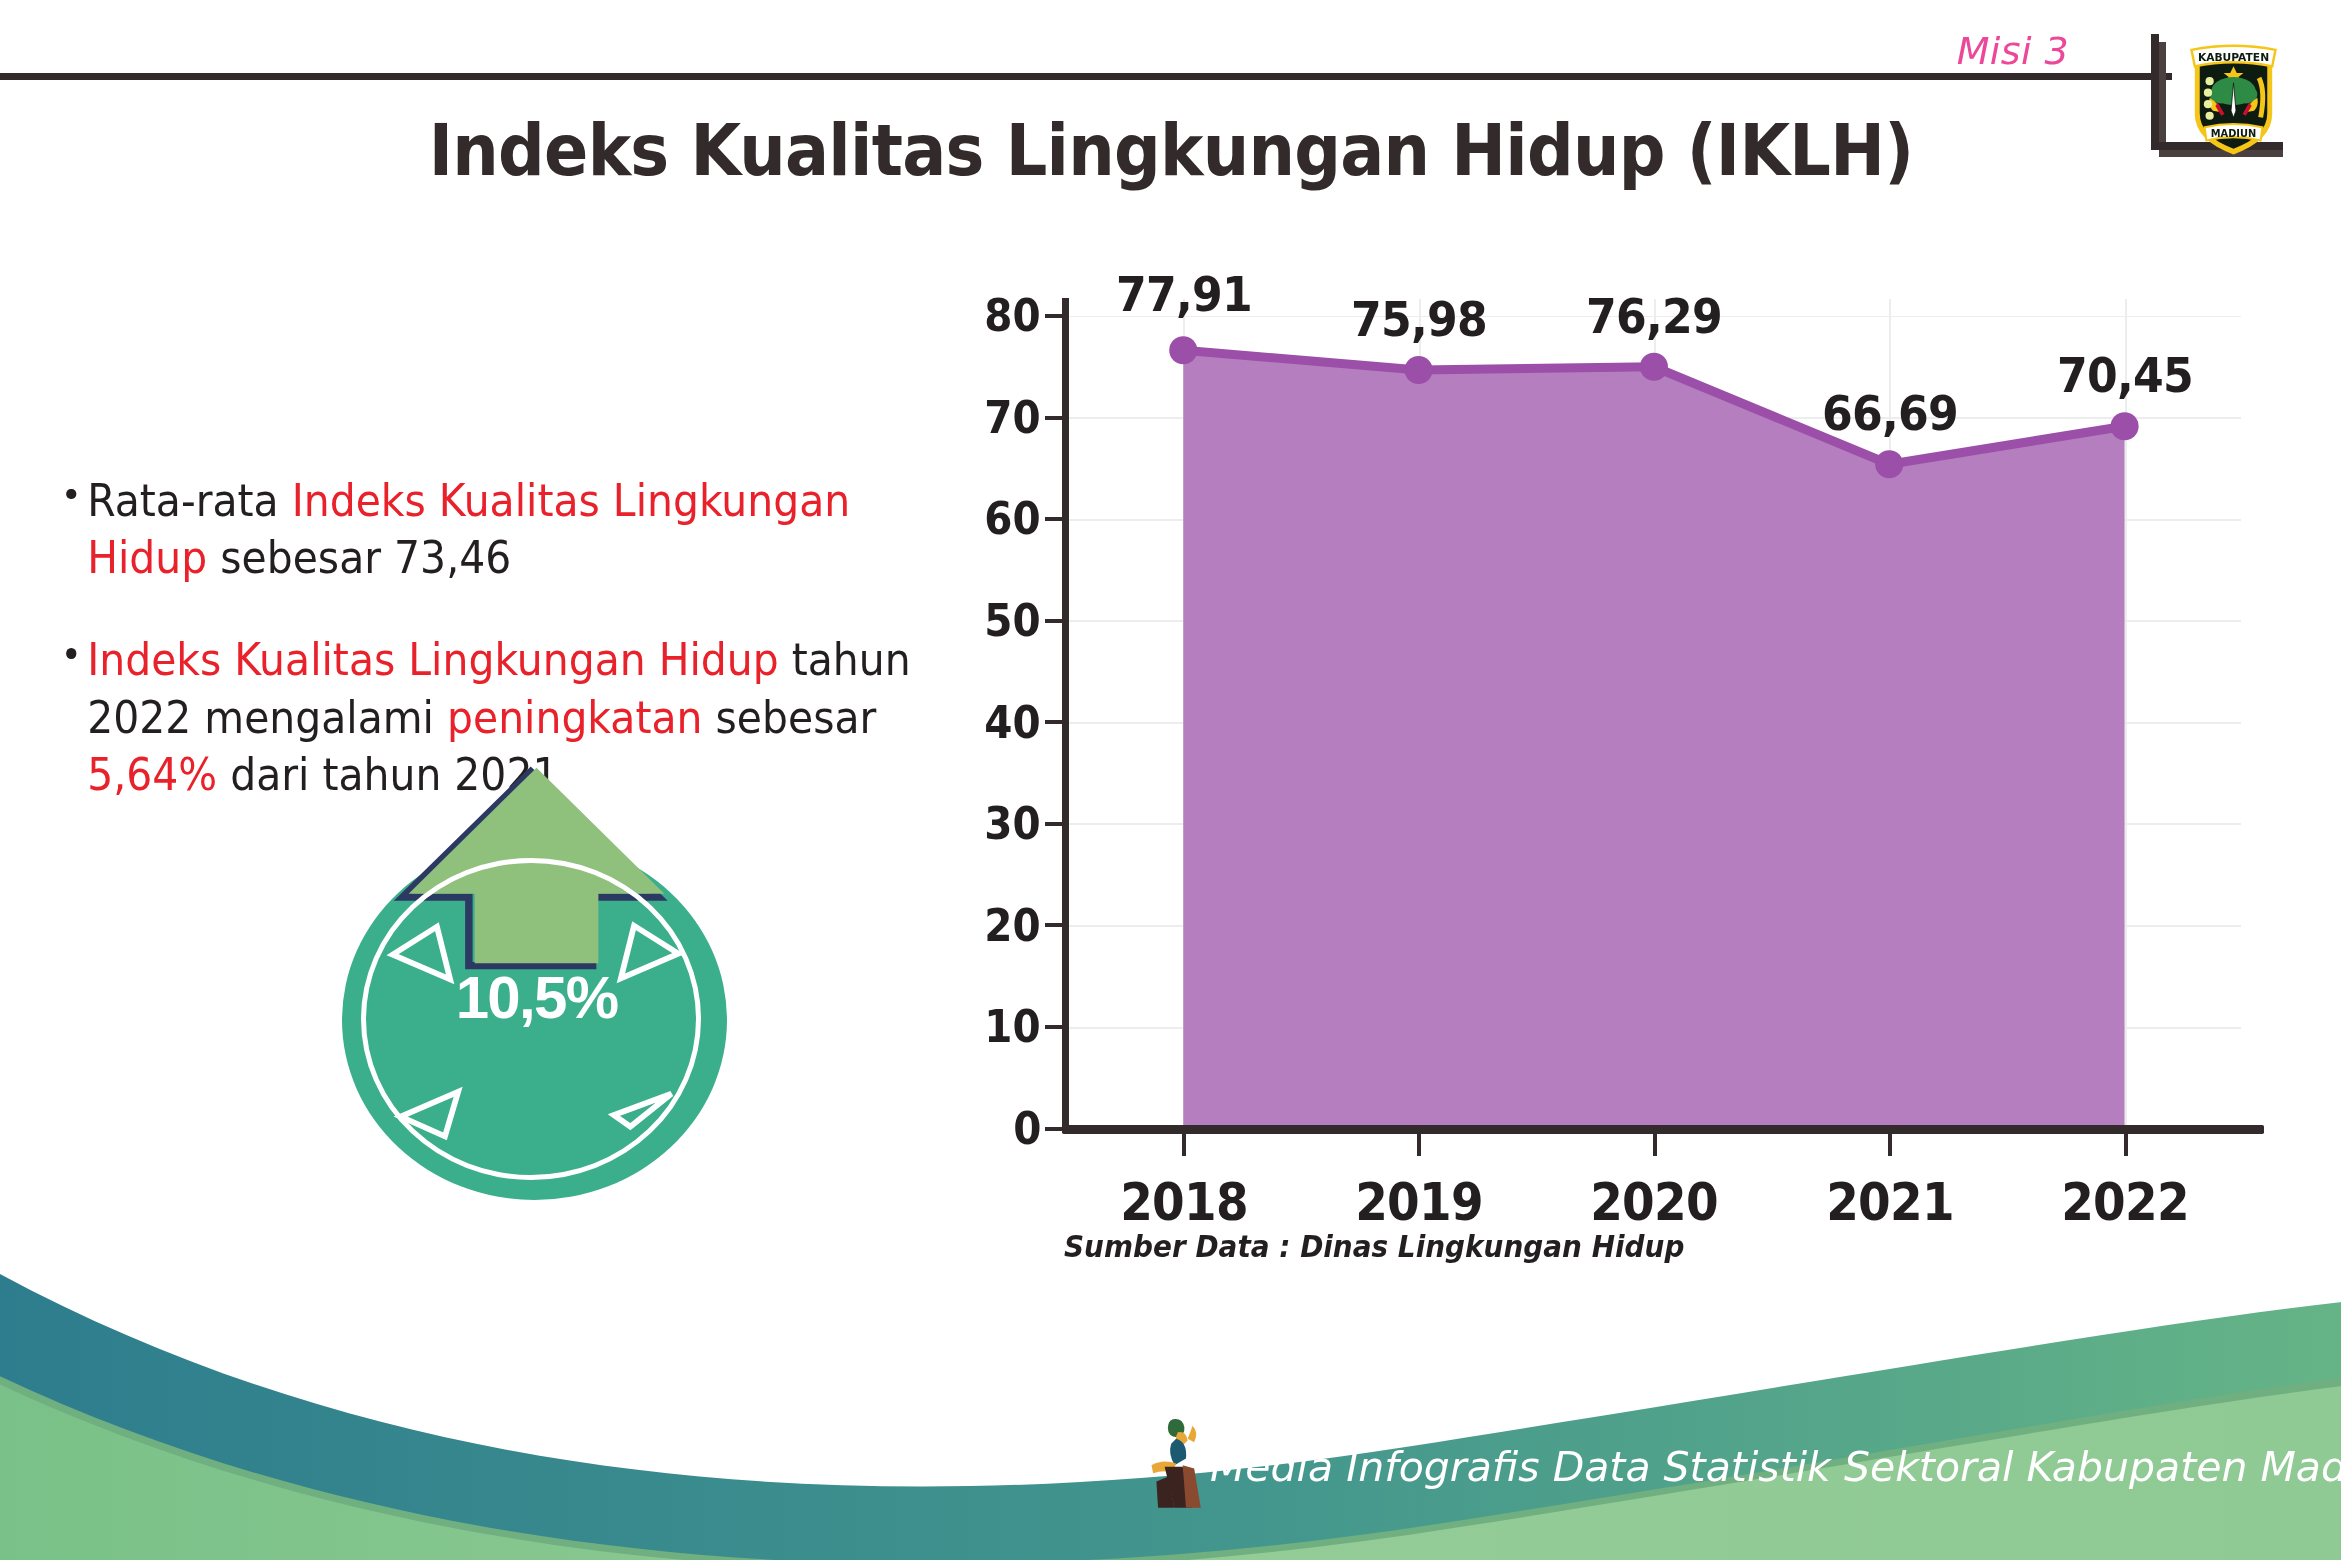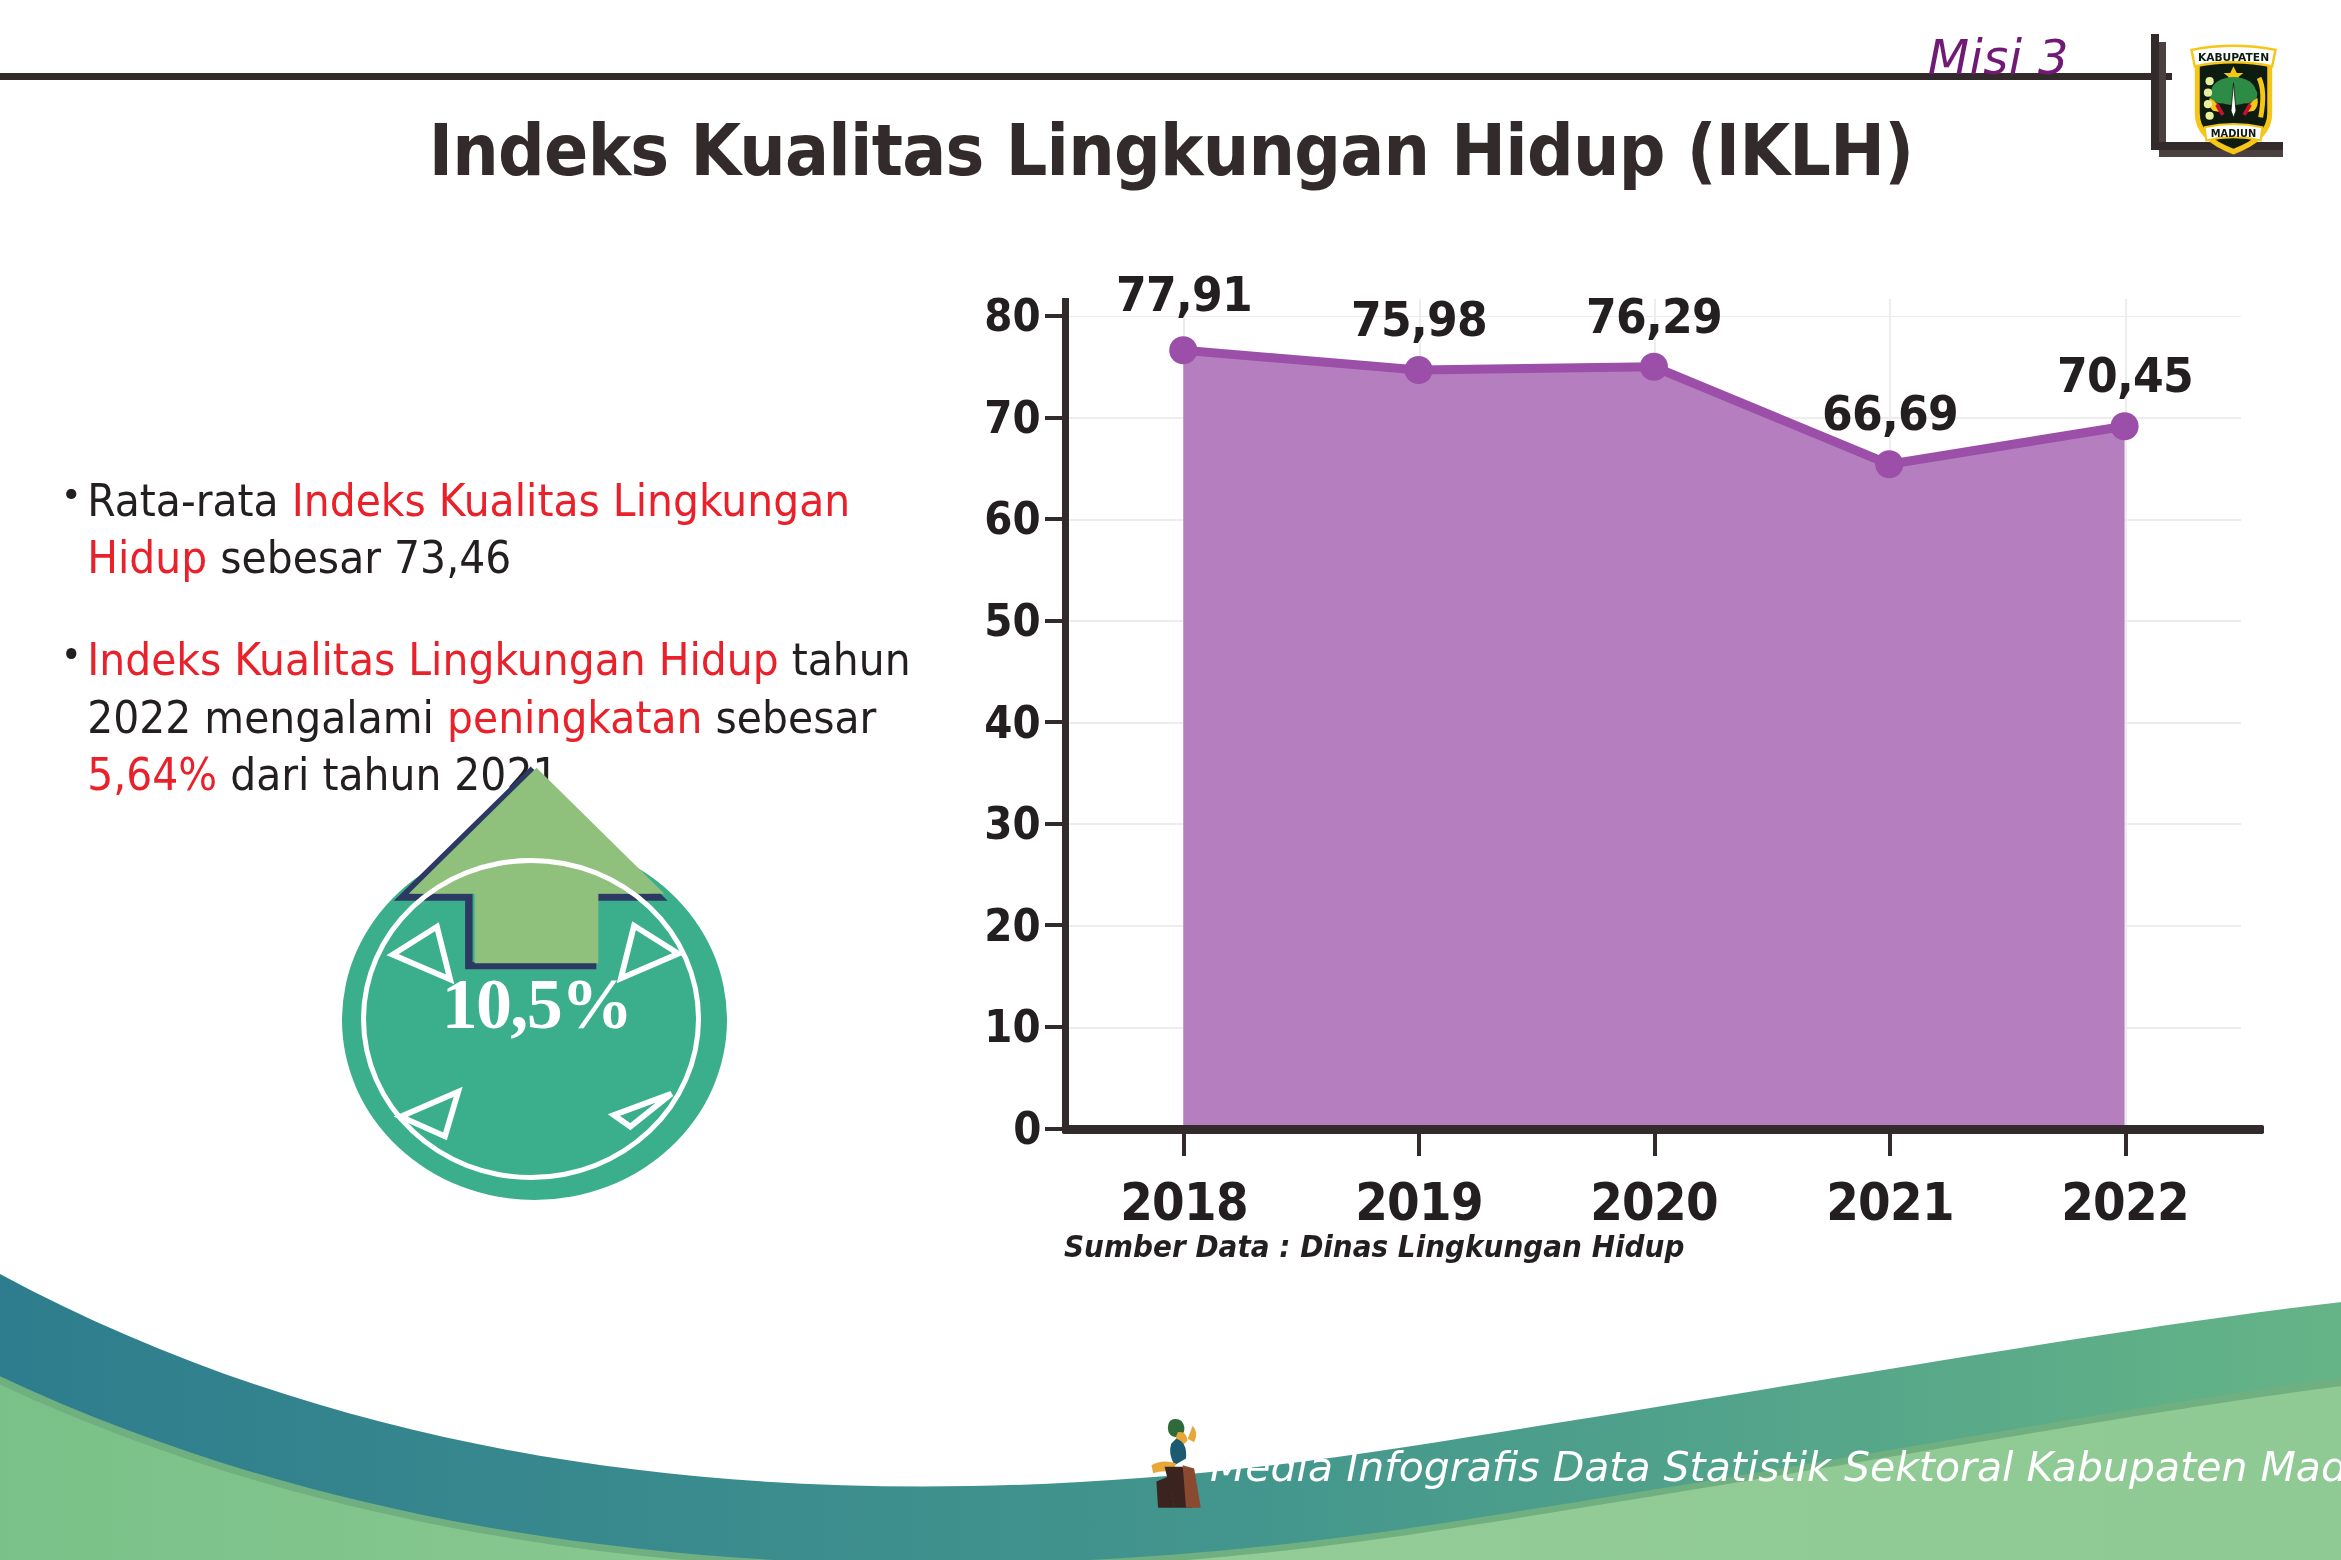--- a/index.html
+++ b/index.html
@@ -18,22 +18,22 @@
     position: absolute;
     left: 0; top: 73px;
     width: 2172px; height: 7.4px;
     background: #332B2B;
   }
   #misi-label {
     position: absolute;
     right: 273px; top: 29px;
     font-family: "DejaVu Sans", sans-serif;
     font-style: italic;
-    font-size: 48px;
-    color: #701a75;
+    font-size: 38px;
+    color: #ec4899;
     letter-spacing: 0.4px;
   }
   #corner-bracket {
     position: absolute;
     left: 2151px; top: 34px;
     width: 132px; height: 116px;
   }
   #corner-bracket .v-bar {
     position: absolute;
     left: 0; top: 0;
@@ -123,23 +123,23 @@
     width: 340px; height: 322px;
     border-radius: 50%;
     border: 5.8px solid #ffffff;
     box-sizing: border-box;
   }
   #badge-value {
     position: absolute;
     left: 0; top: 216px;
     width: 413px;
     text-align: center;
-    font-family: Liberation Serif, serif;
-    font-weight: bold;
-    font-size: 72px;
+    font-family: Liberation Sans, sans-serif;
+    font-weight: bold;
+    font-size: 60px;
     color: #ffffff;
     letter-spacing: -1.7px;
   }
   #badge-arrow-svg {
     position: absolute;
     left: 0; top: 0;
     width: 413px; height: 462px;
   }
   .tickmark { position: absolute; }
 

